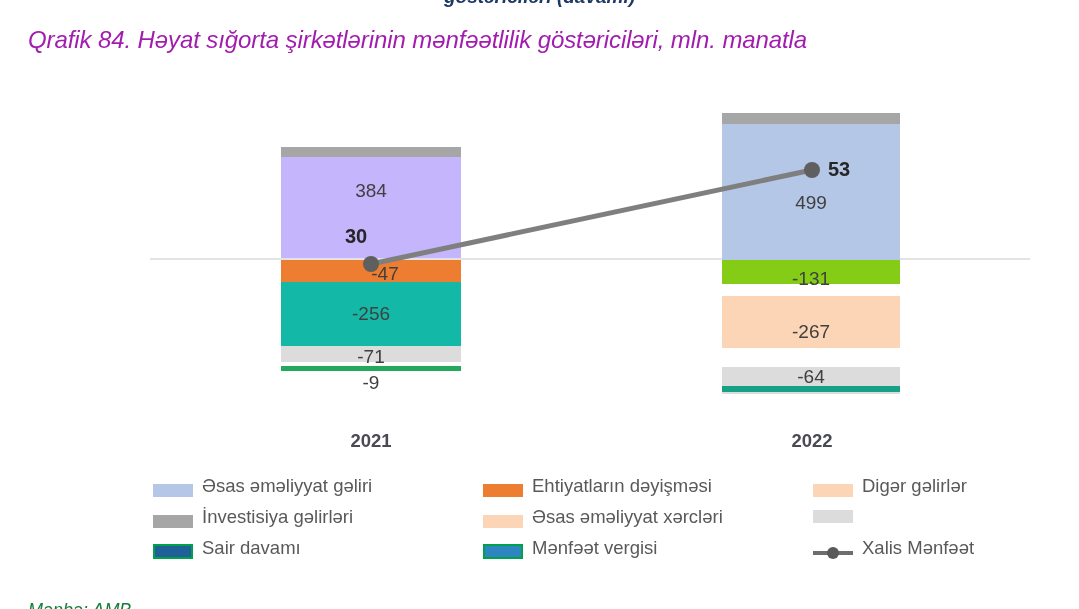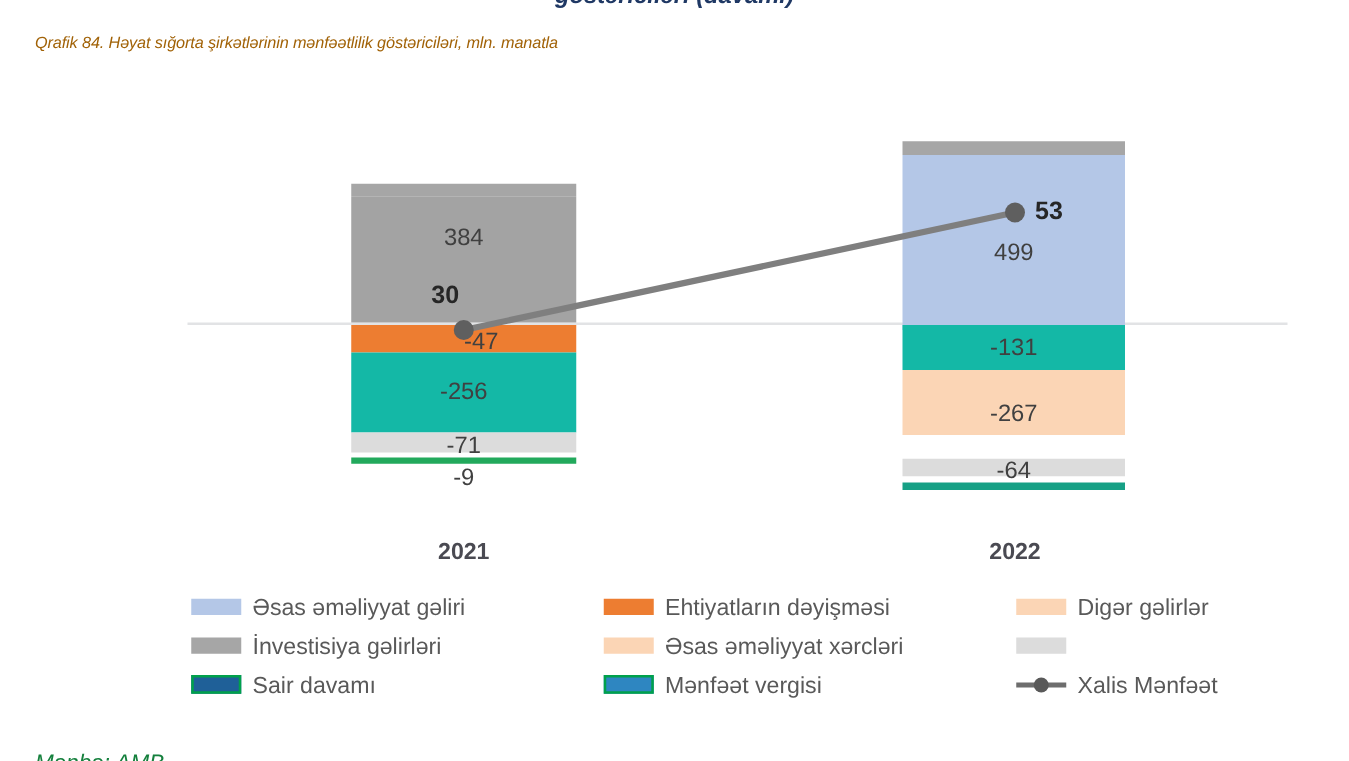--- a/index.html
+++ b/index.html
@@ -20,22 +20,22 @@
   #clipped-top span {
     display:block;
     font-size:19px; font-weight:bold; font-style:italic;
     color:#1f3864; white-space:nowrap;
     text-align:center;
   }
 
   
   #chart-title {
     position:absolute; left:28px; top:26px;
-    font-size:13px; font-style:italic; font-weight:normal;
-    color:#a16207; letter-spacing:-0.1px; white-space:nowrap;
+    font-size:24px; font-style:italic; font-weight:normal;
+    color:#a21caf; letter-spacing:-0.1px; white-space:nowrap;
   }
 
   
   #plot {
     position:absolute; left:0; top:70px; width:1079px; height:360px;
   }
   #zero-line {
     position:absolute; left:150px; top:188px; width:880px; height:2px;
     background:#e2e3e5;
   }
@@ -63,21 +63,21 @@
 
   
   #legend {
     position:absolute; left:108px; top:470px;
     width:960px; height:92px;
     display:grid;
     grid-template-columns:330px 330px 300px;
     grid-template-rows:repeat(3, 31px);
     align-items:center;
   }
-  .legend-item { display:flex; align-items:center; gap:9px;padding-left:45px; }
+  .legend-item { display:flex; align-items:flex-end; gap:9px;padding-left:45px; }
   .swatch {
     width:40px; height:13px; flex:0 0 auto;
   }
   .swatch.bordered { border:2px solid #00a14b; height:15px; }
   .legend-text {
     font-size:18.5px; color:#595959; white-space:nowrap;
   }
   .line-swatch {
     width:40px; height:13px; flex:0 0 auto; position:relative;
   }
@@ -106,21 +106,21 @@
 <div id="chart-title">Qrafik 84. Həyat sığorta şirkətlərinin mənfəətlilik göstəriciləri, mln. manatla</div>
 
 <div id="plot">
 
   <div id="zero-line"></div>
 
   <div class="bar-group" style="left:281px; width:180px;">
 
     <div class="seg" style="left:0; top:77px; width:180px; height:10px; background:#a6a6a6;"></div>
 
-    <div class="seg" style="left:0; top:87px; width:180px; height:101px; background:#a3a3a3;">
+    <div class="seg" style="left:0; top:87px; width:180px; height:101px; background:#c4b5fd;">
       <div class="seg-label" style="top:24px;">384</div>
     </div>
 
     <div class="seg" style="left:0; top:190px; width:180px; height:22px; background:#ed7d31;"></div>
     <div class="seg-label" style="left:14px; top:194px; width:180px; text-align:center;">-47</div>
 
     <div class="seg" style="left:0; top:212px; width:180px; height:64px; background:#14b8a6;">
       <div class="seg-label" style="top:22px;">-256</div>
     </div>
 
@@ -130,27 +130,27 @@
 
     <div class="seg" style="left:0; top:296px; width:180px; height:5px; background:#22a95c;"></div>
     <div class="seg-label" style="left:0; top:303px; width:180px;">-9</div>
   </div>
 
   <div class="bar-group" style="left:722px; width:178px;">
     <div class="seg" style="left:0; top:43px; width:178px; height:11px; background:#a6a6a6;"></div>
     <div class="seg" style="left:0; top:54px; width:178px; height:140px; background:#b4c7e7;">
       <div class="seg-label" style="top:69px;">499</div>
     </div>
-    <div class="seg" style="left:0; top:190px; width:178px; height:36px; background:#14b8a6;">
+    <div class="seg" style="left:0; top:190px; width:178px; height:24px; background:#84cc16;">
       <div class="seg-label" style="top:9px;">-131</div>
     </div>
     <div class="seg" style="left:0; top:226px; width:178px; height:52px; background:#fbd5b5;">
       <div class="seg-label" style="top:26px;">-267</div>
     </div>
-    <div class="seg" style="left:0; top:297px; width:178px; height:14px; background:#dcdcdc;">
+    <div class="seg" style="left:0; top:297px; width:178px; height:27px; background:#dcdcdc;">
       <div class="seg-label" style="top:0px;">-64</div>
     </div>
     <div class="seg" style="left:0; top:316px; width:178px; height:6px; background:#16a085;"></div>
 
   </div>
 
   <svg id="line-svg" viewBox="0 0 1079 360">
     <line x1="371" y1="194" x2="812" y2="100" stroke="#7f7f7f" stroke-width="5"></line>
     <circle cx="371" cy="194" r="8" fill="#5f5f5f"></circle>
     <circle cx="812" cy="100" r="8" fill="#5f5f5f"></circle>

